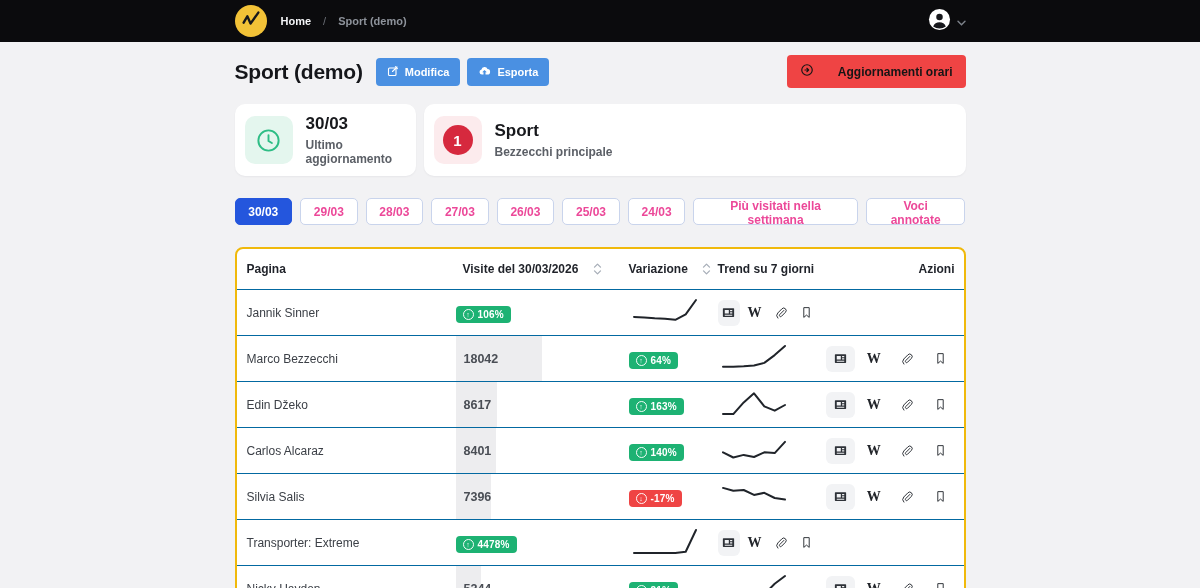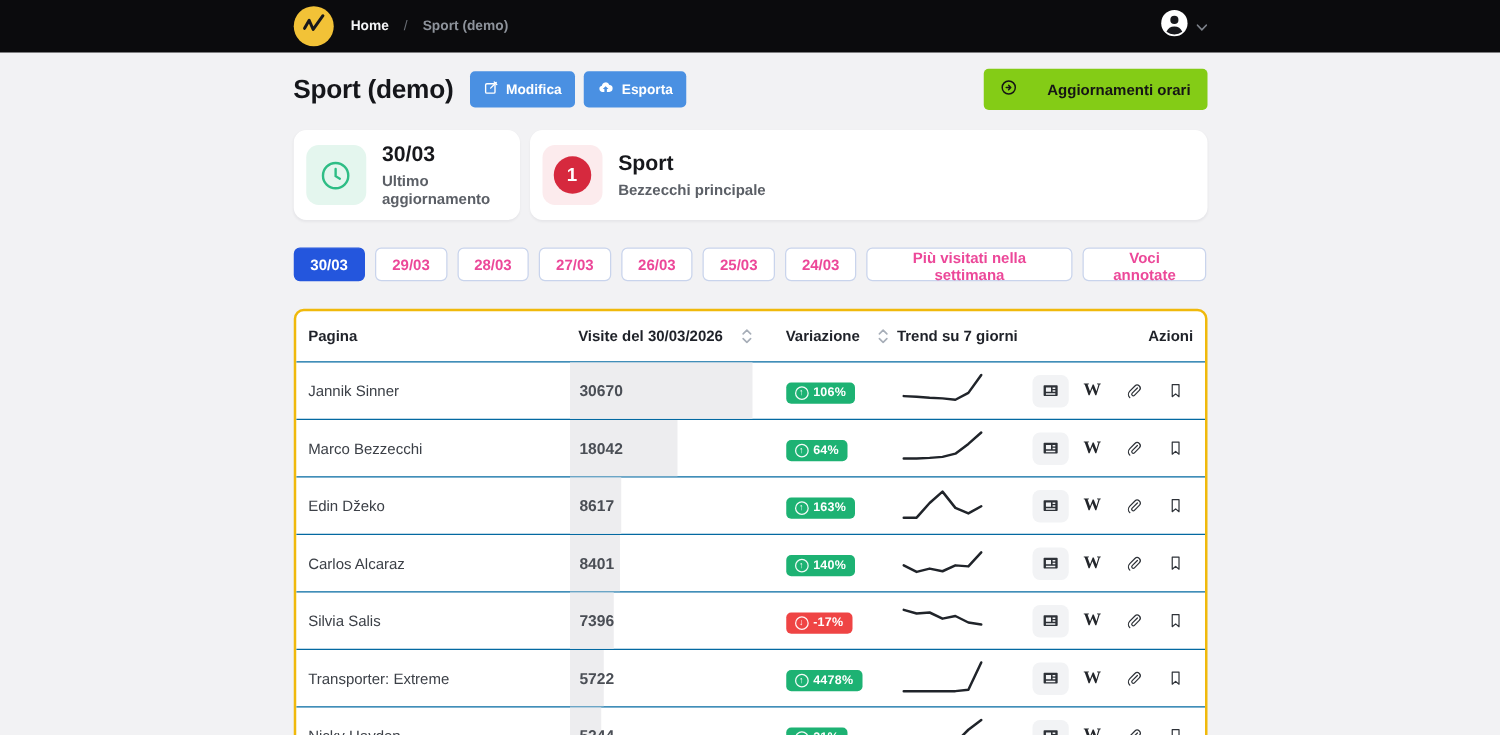--- a/index.html
+++ b/index.html
@@ -30,21 +30,21 @@
   .page-title { font-size: 21px; font-weight: 800; color: #15161a; letter-spacing: -0.2px; }
   .head-btns { display: flex; gap: 7px; margin-left: 13px; }
   .btn-blue {
     display: inline-flex; align-items: center; gap: 6px;
     background: #4a90e2; color: #fff; border: none; border-radius: 4px;
     font-family: inherit; font-size: 11px; font-weight: 700;
     padding: 7px 11px; cursor: pointer;
   }
   .btn-yellow {
     margin-left: auto; display: inline-flex; align-items: center; gap: 24px;
-    background: #84cc16; color: #151515; border: none; border-radius: 4px;
+    background: #ef4444; color: #151515; border: none; border-radius: 4px;
     font-family: inherit; font-size: 12px; font-weight: 800;
     padding: 8px 13px; cursor: pointer;
   }
 
   
   .cards { display: flex; gap: 8px; margin-top: 16px; }
   .card {
     background: #fff; border-radius: 10px; padding: 10px 14px 10px 10px;
     display: flex; align-items: center; gap: 13px;
     box-shadow: 0 1px 2px rgba(20,20,30,.05);
@@ -240,24 +240,20 @@
               <path d="M1.5 7.9 4.5 10.9 7.5 7.9"></path>
             </svg>
         </button>
       </div>
       <div class="th">Trend su 7 giorni</div>
       <div class="th th-azioni">Azioni</div>
     </div>
     <div id="tbody">
   <div class="grid-cols trow">
     <div class="cell-page">Jannik Sinner</div>
-    <div class="cell-visits">
-      <div class="visits-bar" style="width: 146px;"></div>
-      <span class="visits-num">30670</span>
-    </div>
     <div>
       <span class="badge up">
         <span class="badge-ico">↑</span>
         <span class="badge-txt">106%</span>
       </span>
     </div>
     <div class="cell-trend">
       <svg width="72" height="36" viewBox="0 0 72 36" fill="none">
               <polyline points="5.0,21.9 15.3,22.4 25.7,23.2 36.0,23.7 46.3,24.8 56.7,19.3 67.0,5.0" stroke="#20242a" stroke-width="2" fill="none" stroke-linejoin="round" stroke-linecap="round"></polyline>
             </svg>
@@ -435,24 +431,20 @@
       <button class="action-btn">
         <svg width="13" height="15" viewBox="0 0 24 24" fill="none" stroke="#2e3238" stroke-width="1.8" stroke-linejoin="round">
                 <path d="M7 3h10v18l-5-4.2L7 21z"></path>
               </svg>
       </button>
     </div>
   </div>
 
   <div class="grid-cols trow">
     <div class="cell-page">Transporter: Extreme</div>
-    <div class="cell-visits">
-      <div class="visits-bar" style="width: 27px;"></div>
-      <span class="visits-num">5722</span>
-    </div>
     <div>
       <span class="badge up">
         <span class="badge-ico">↑</span>
         <span class="badge-txt">4478%</span>
       </span>
     </div>
     <div class="cell-trend">
       <svg width="72" height="36" viewBox="0 0 72 36" fill="none">
               <polyline points="5.0,27.9 15.3,27.9 25.7,27.9 36.0,27.9 46.3,27.9 56.7,26.8 67.0,5.0" stroke="#20242a" stroke-width="2" fill="none" stroke-linejoin="round" stroke-linecap="round"></polyline>
             </svg>

